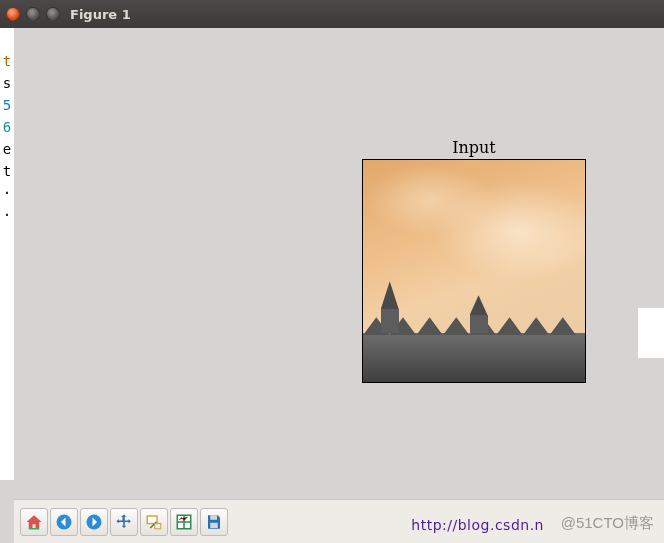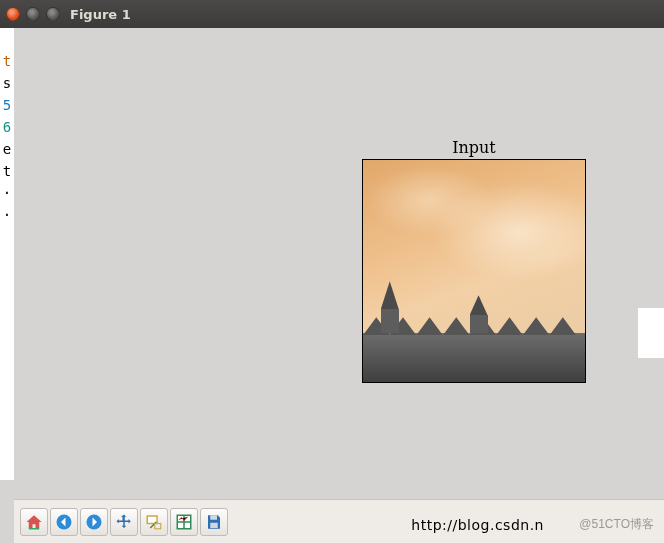--- a/index.html
+++ b/index.html
@@ -46,22 +46,22 @@
 
   
   .yticks{ position:absolute; right:100%; top:0; bottom:0; width:36px; }
   .xticks{ position:absolute; top:100%; left:0; right:0; height:20px; }
 
   
   .toolbar{ position:absolute; left:14px; right:0; bottom:0; height:44px; background:#efebe7; border-top:1px solid #c9c5c1; display:flex; align-items:center; padding:0 6px; gap:2px;}
   .tbtn{ width:28px; height:28px; border:1px solid #bfbbb6; border-radius:3px; background:linear-gradient(#fdfdfc,#e6e2de); display:flex; align-items:center; justify-content:center; cursor:pointer;}
   .tbtn svg{ width:18px; height:18px; }
 
-  .watermark{ position:absolute; right:10px; bottom:10px; color:#9c9893; font-size:12px; font-family:sans-serif; }
-  .wm1{ position:absolute; right:120px; bottom:10px; color:#000000; font-size:14px; letter-spacing:.5px;}
+  .watermark{ position:absolute; right:10px; bottom:10px; color:#9c9893; font-size:15px; font-family:sans-serif; }
+  .wm1{ position:absolute; right:120px; bottom:10px; color:#4c1d95; font-size:14px; letter-spacing:.5px;}
 
   
   .rpeek{ position:absolute; right:0; top:280px; width:26px; height:50px; background:#fff; }
 </style>
 </head>
 <body>
 
 <div class="titlebar">
   <span class="win-btn close-b"></span>
   <span class="win-btn min-b"></span>

